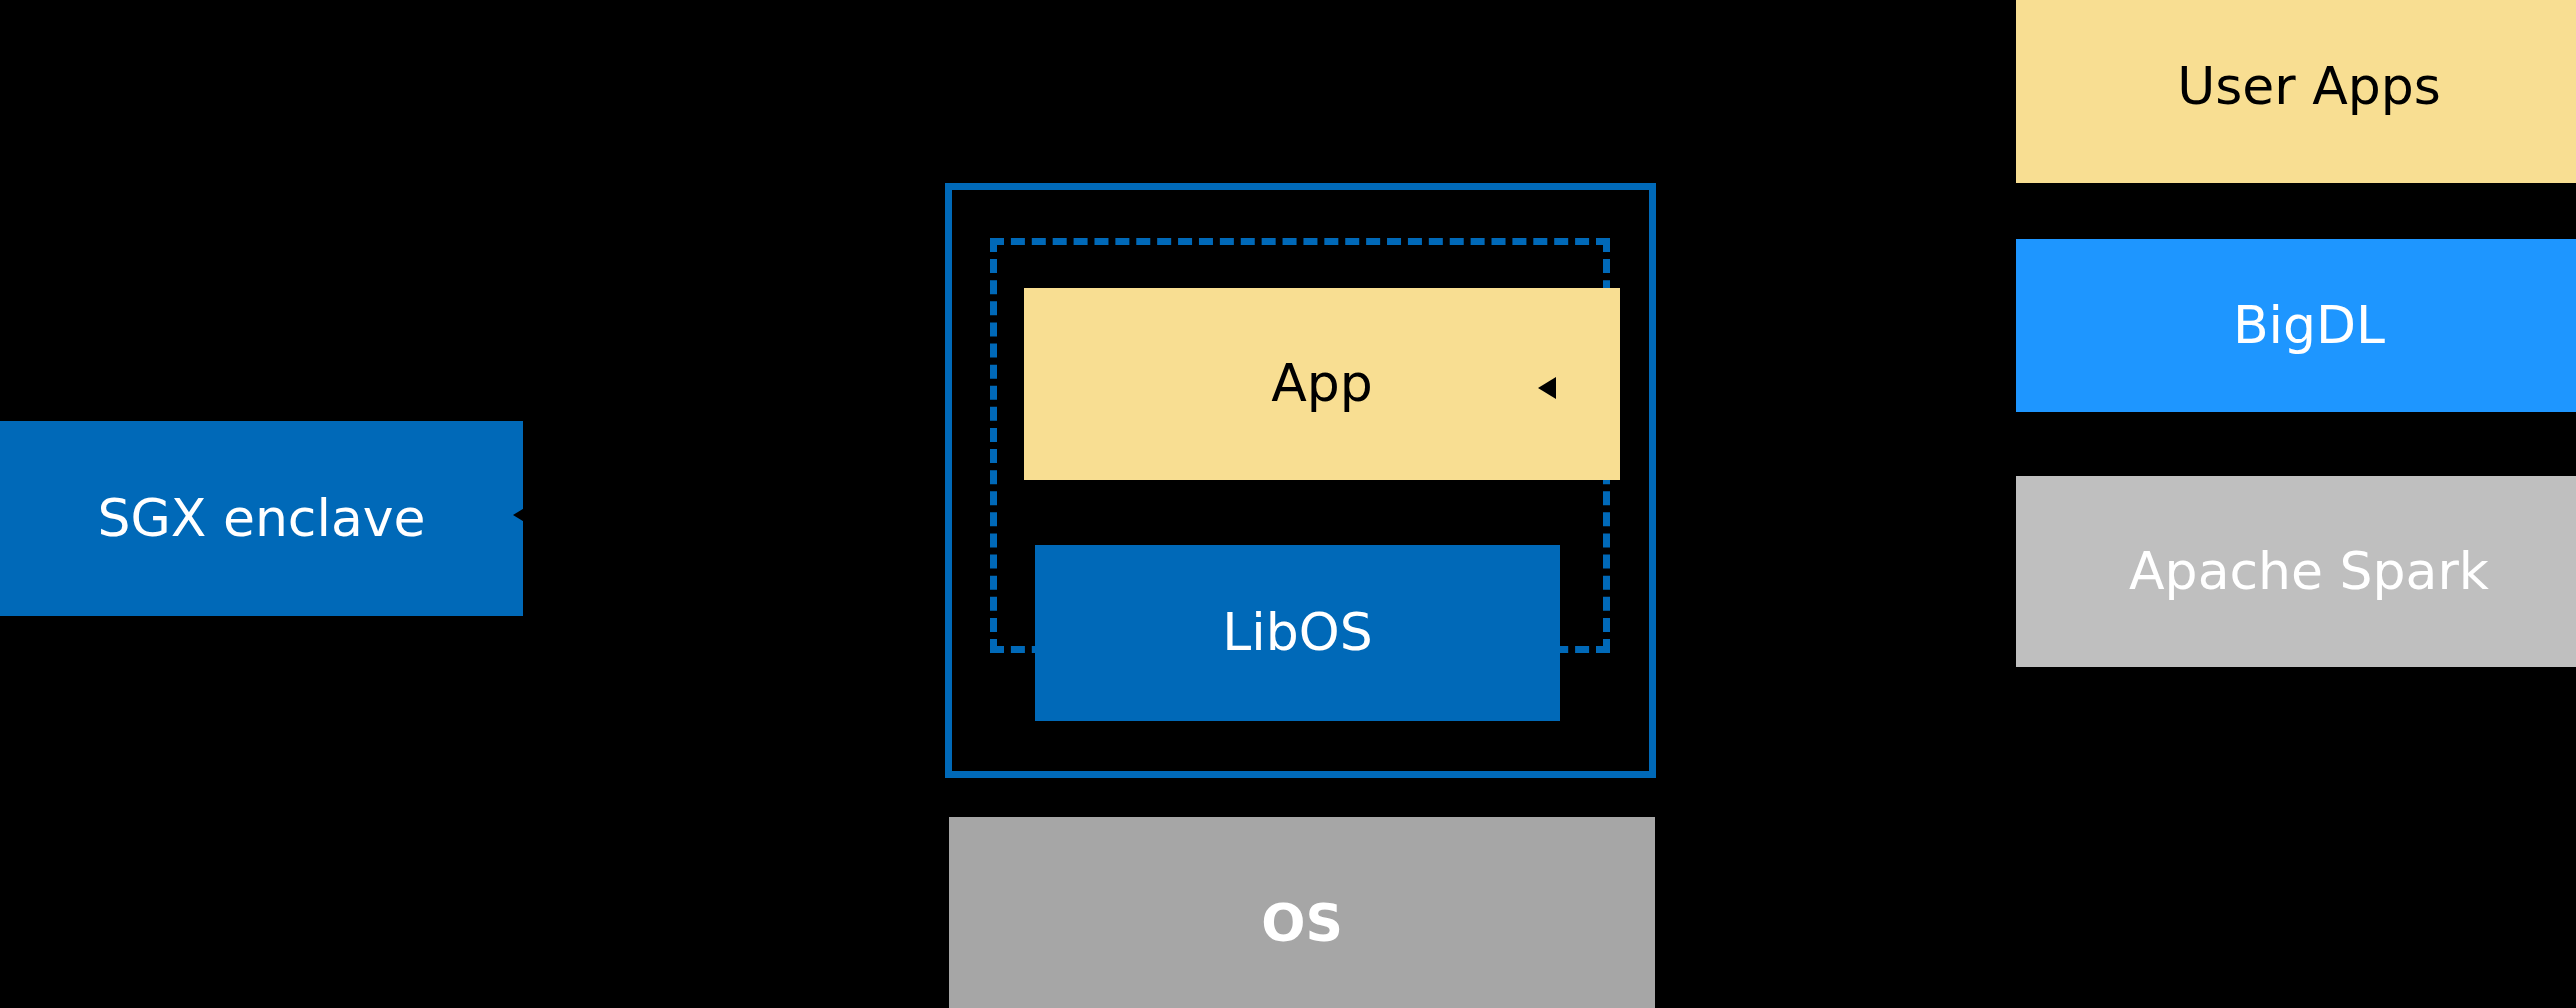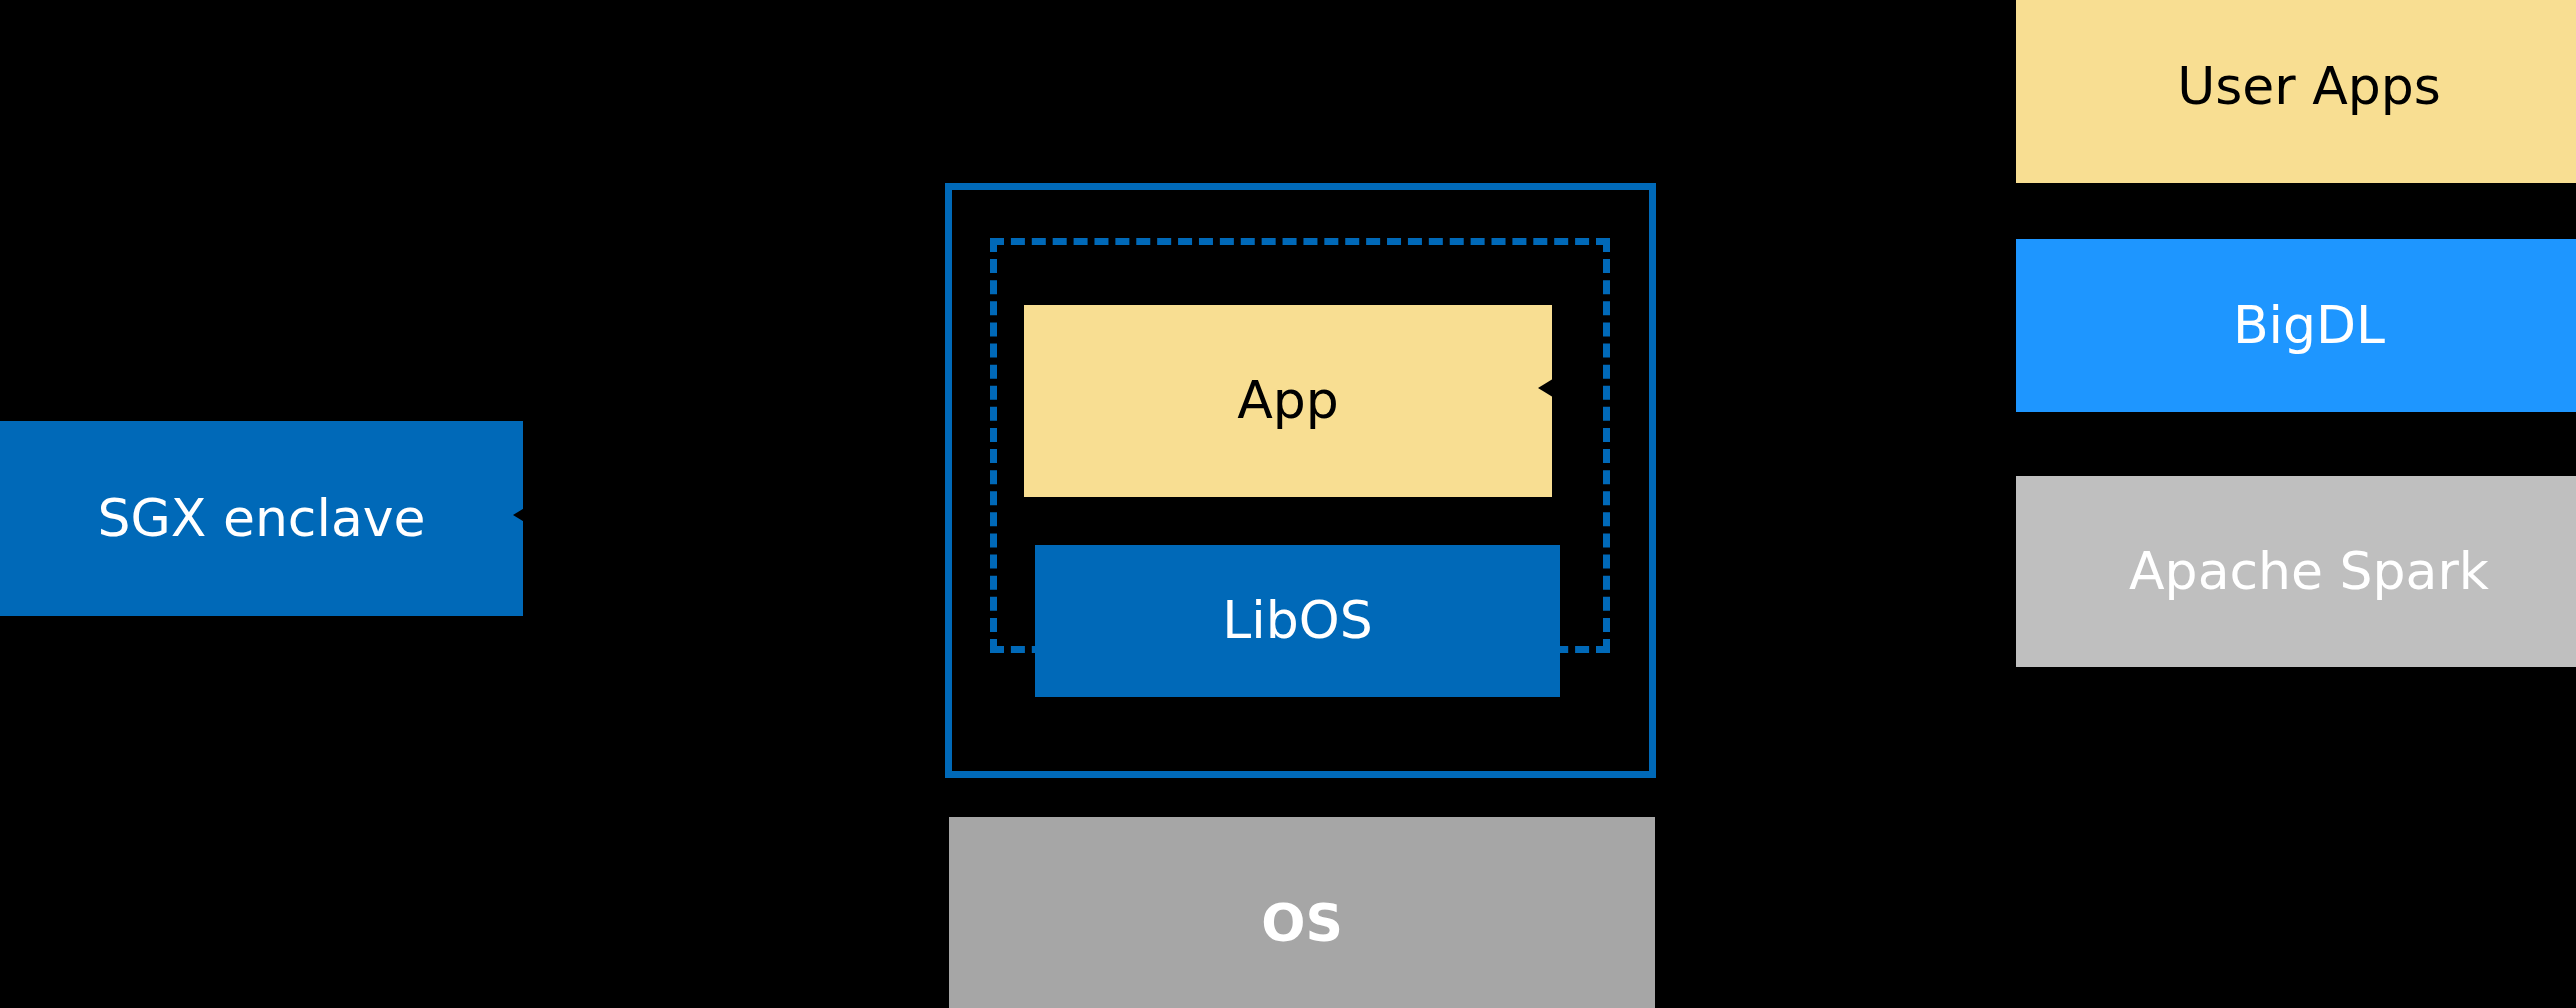--- a/index.html
+++ b/index.html
@@ -59,35 +59,35 @@
     top: 238px;
     width: 620px;
     height: 415px;
     border: 7.5px dashed #0069B8;
     background: transparent;
   }
 
   
   #app-box {
     left: 1024px;
-    top: 305px;
-    width: 528px;
+    top: 288px;
+    width: 596px;
     height: 192px;
     background: #F8DE92;
     color: #000000;
     font-size: 52px;
     font-weight: 400;
   }
 
   
   #libos-box {
     left: 1035px;
     top: 545px;
     width: 525px;
-    height: 152px;
+    height: 176px;
     background: #0069B8;
     color: #FFFFFF;
     font-size: 52px;
     font-weight: 400;
   }
 
   
   #os-box {
     left: 949px;
     top: 817px;

